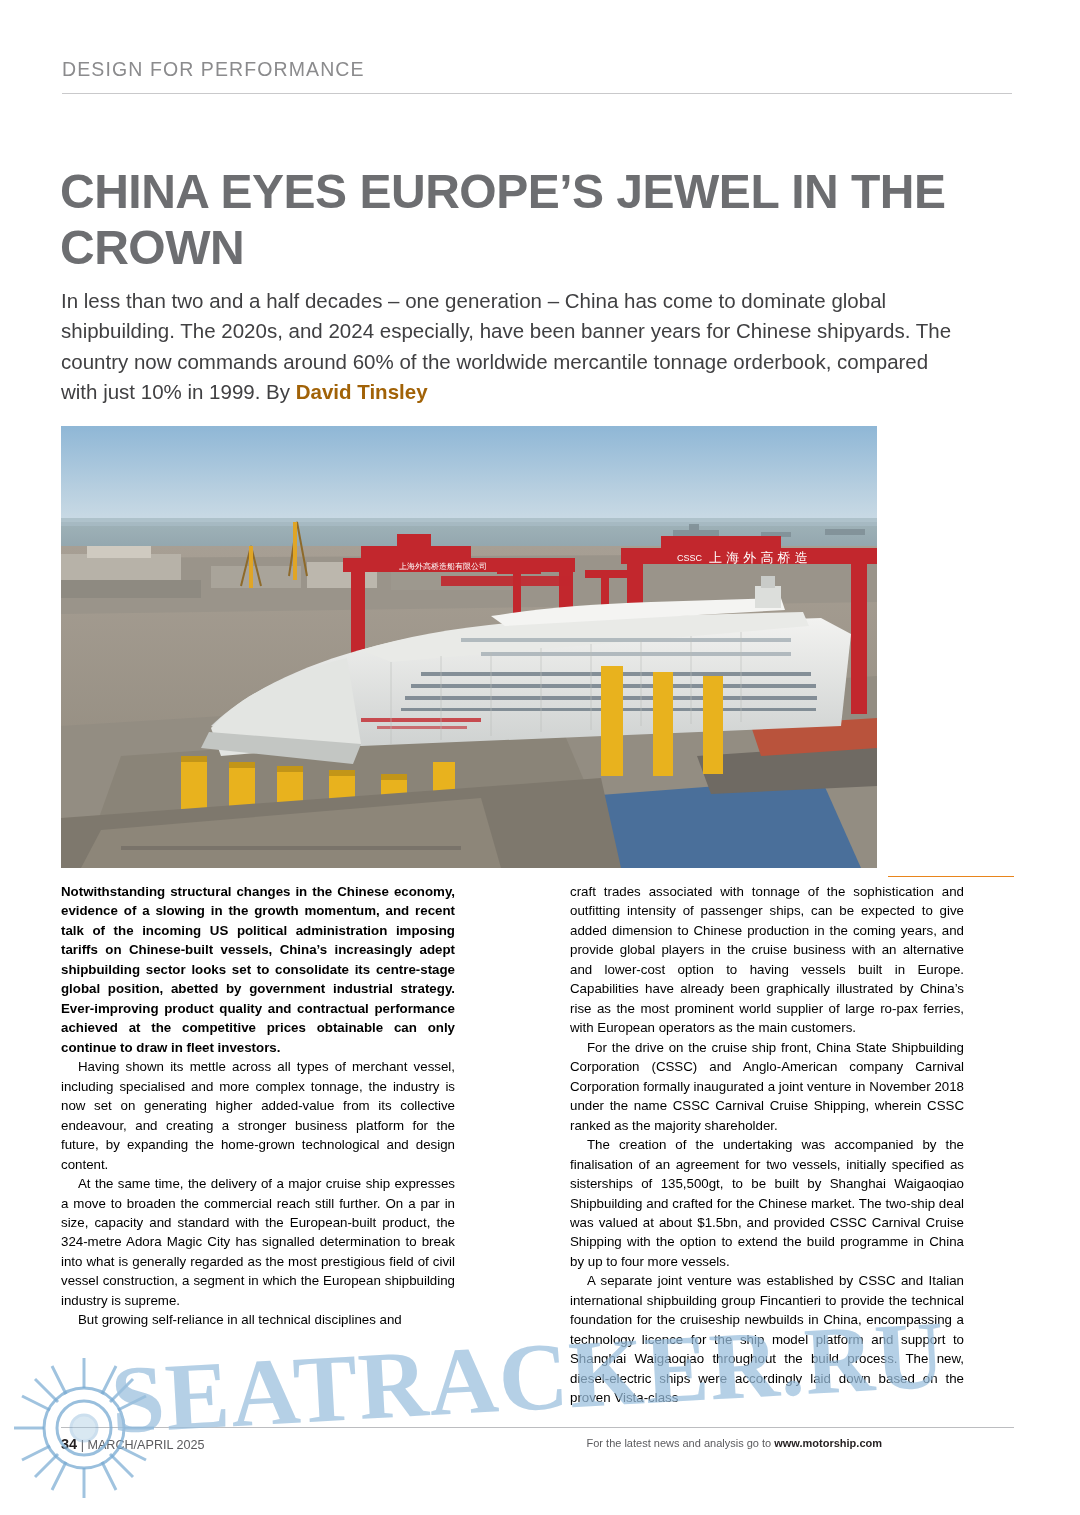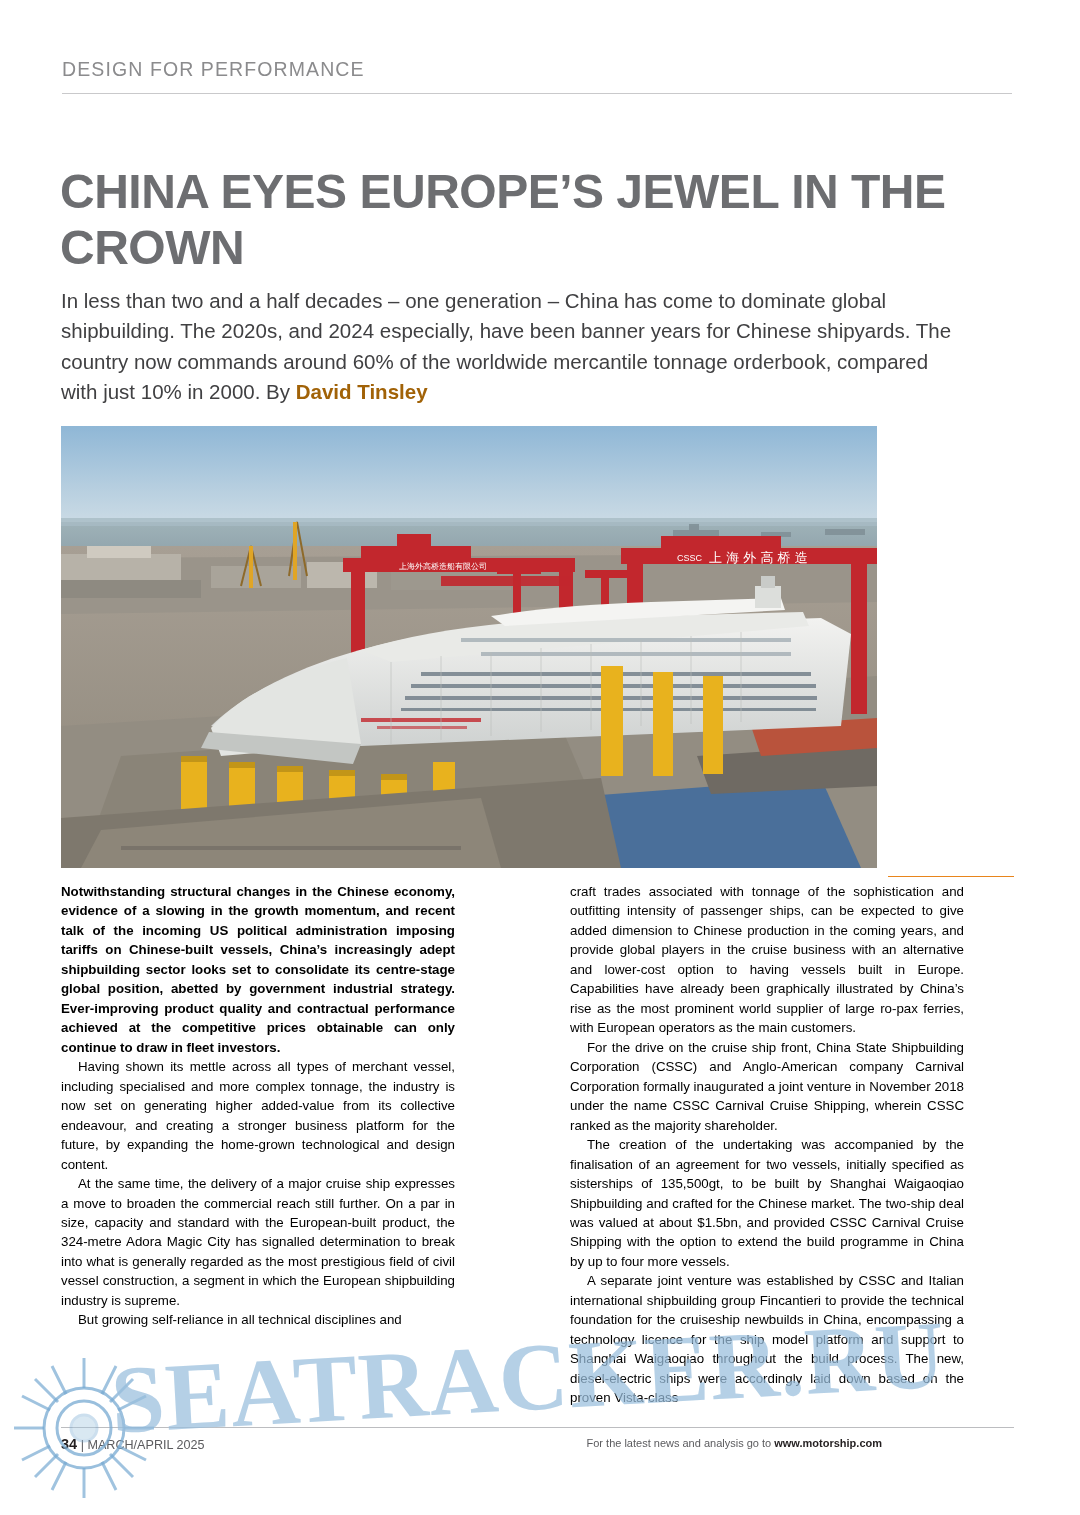--- a/index.html
+++ b/index.html
@@ -196,21 +196,21 @@
 <div class="page">
 
   <div class="kicker-wrap">
     <div class="kicker">DESIGN FOR PERFORMANCE</div>
     <div class="kicker-rule"></div>
   </div>
 
   <h1 class="headline">CHINA EYES EUROPE’S JEWEL IN THE CROWN</h1>
 
   <div class="standfirst">
-    <span>In less than two and a half decades – one generation – China has come to dominate global shipbuilding. The 2020s, and 2024 especially, have been banner years for Chinese shipyards. The country now commands around 60% of the worldwide mercantile tonnage orderbook, compared with just 10% in 2000. By </span><b>David Tinsley</b>
+    <span>In less than two and a half decades – one generation – China has come to dominate global shipbuilding. The 2020s, and 2024 especially, have been banner years for Chinese shipyards. The country now commands around 60% of the worldwide mercantile tonnage orderbook, compared with just 10% in 1999. By </span><b>David Tinsley</b>
   </div>
 
   <div class="photo">
     <svg width="816" height="442" viewBox="0 0 816 442" xmlns="http://www.w3.org/2000/svg">
       <defs>
         <linearGradient id="sky" x1="0" y1="0" x2="0" y2="1">
           <stop offset="0%" stop-color="#8fb7d6"></stop>
           <stop offset="55%" stop-color="#b9d0e0"></stop>
           <stop offset="100%" stop-color="#d8e3e9"></stop>
         </linearGradient>

